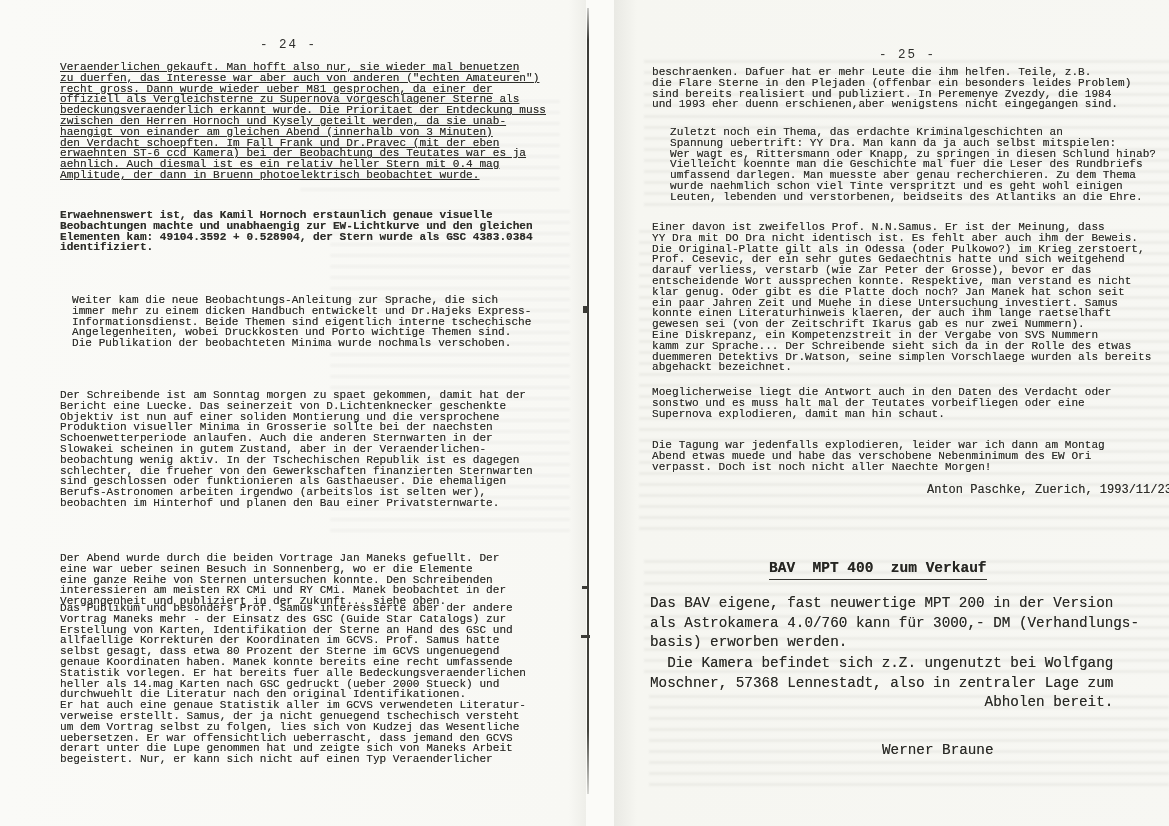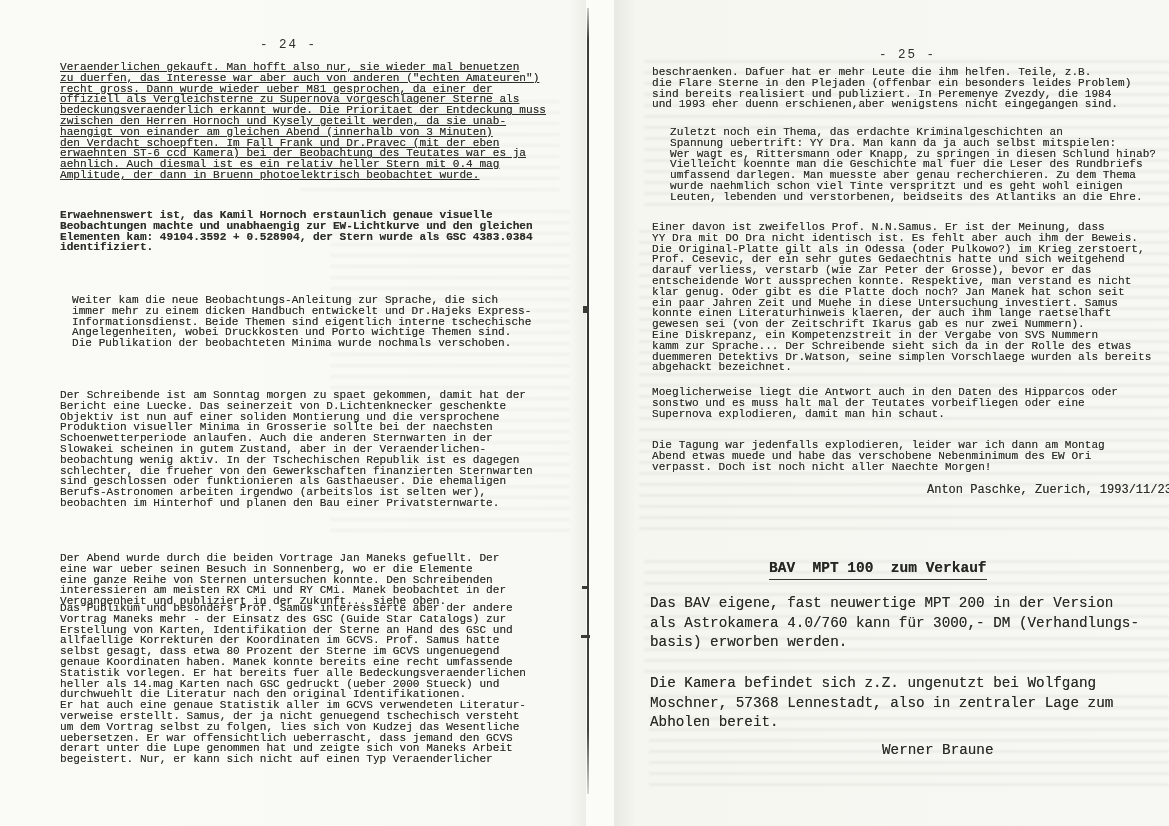--- a/index.html
+++ b/index.html
@@ -207,32 +207,32 @@
 darauf verliess, verstarb (wie Zar Peter der Grosse), bevor er das
 entscheidende Wort aussprechen konnte. Respektive, man verstand es nicht
 klar genug. Oder gibt es die Platte doch noch? Jan Manek hat schon seit
 ein paar Jahren Zeit und Muehe in diese Untersuchung investiert. Samus
 konnte einen Literaturhinweis klaeren, der auch ihm lange raetselhaft
 gewesen sei (von der Zeitschrift Ikarus gab es nur zwei Nummern).
 Eine Diskrepanz, ein Kompetenzstreit in der Vergabe von SVS Nummern
 kamm zur Sprache... Der Schreibende sieht sich da in der Rolle des etwas
 duemmeren Detektivs Dr.Watson, seine simplen Vorschlaege wurden als bereits
 abgehackt bezeichnet.</div>
-    <div class="para" style="left:38px; top:387px;">Moeglicherweise liegt die Antwort auch in den Daten des Hipparcos oder
+    <div class="para" style="left:38px; top:387px;">Moeglicherweise liegt die Antwort auch in den Daten des Verdacht oder
 sonstwo und es muss halt mal der Teutates vorbeifliegen oder eine
 Supernova explodieren, damit man hin schaut.</div>
     <div class="para" style="left:38px; top:440px;">Die Tagung war jedenfalls explodieren, leider war ich dann am Montag
 Abend etwas muede und habe das verschobene Nebenminimum des EW Ori
 verpasst. Doch ist noch nicht aller Naechte Morgen!</div>
 
     <div class="sig" style="left:313px; top:483px;">Anton Paschke, Zuerich, 1993/11/23</div>
 
-    <div class="ad-heading" style="left:155px; top:560px;">BAV  MPT 100  zum Verkauf</div>
+    <div class="ad-heading" style="left:155px; top:560px;">BAV  MPT 400  zum Verkauf</div>
     <div class="ad-para" style="left:36px; top:594px;">Das BAV eigene, fast neuwertige MPT 200 in der Version
 als Astrokamera 4.0/760 kann für 3000,- DM (Verhandlungs-
 basis) erworben werden.</div>
-    <div class="ad-para" style="left:36px; top:674px;">Die Kamera befindet sich z.Z. ungenutzt bei Wolfgang
+    <div class="ad-para" style="left:36px; top:654px;text-align:right;">Die Kamera befindet sich z.Z. ungenutzt bei Wolfgang
 Moschner, 57368 Lennestadt, also in zentraler Lage zum
 Abholen bereit.</div>
     <div class="ad-sig" style="left:268px; top:742px;">Werner Braune</div>
   </div>
 
 </div>
 
 </body></html>

